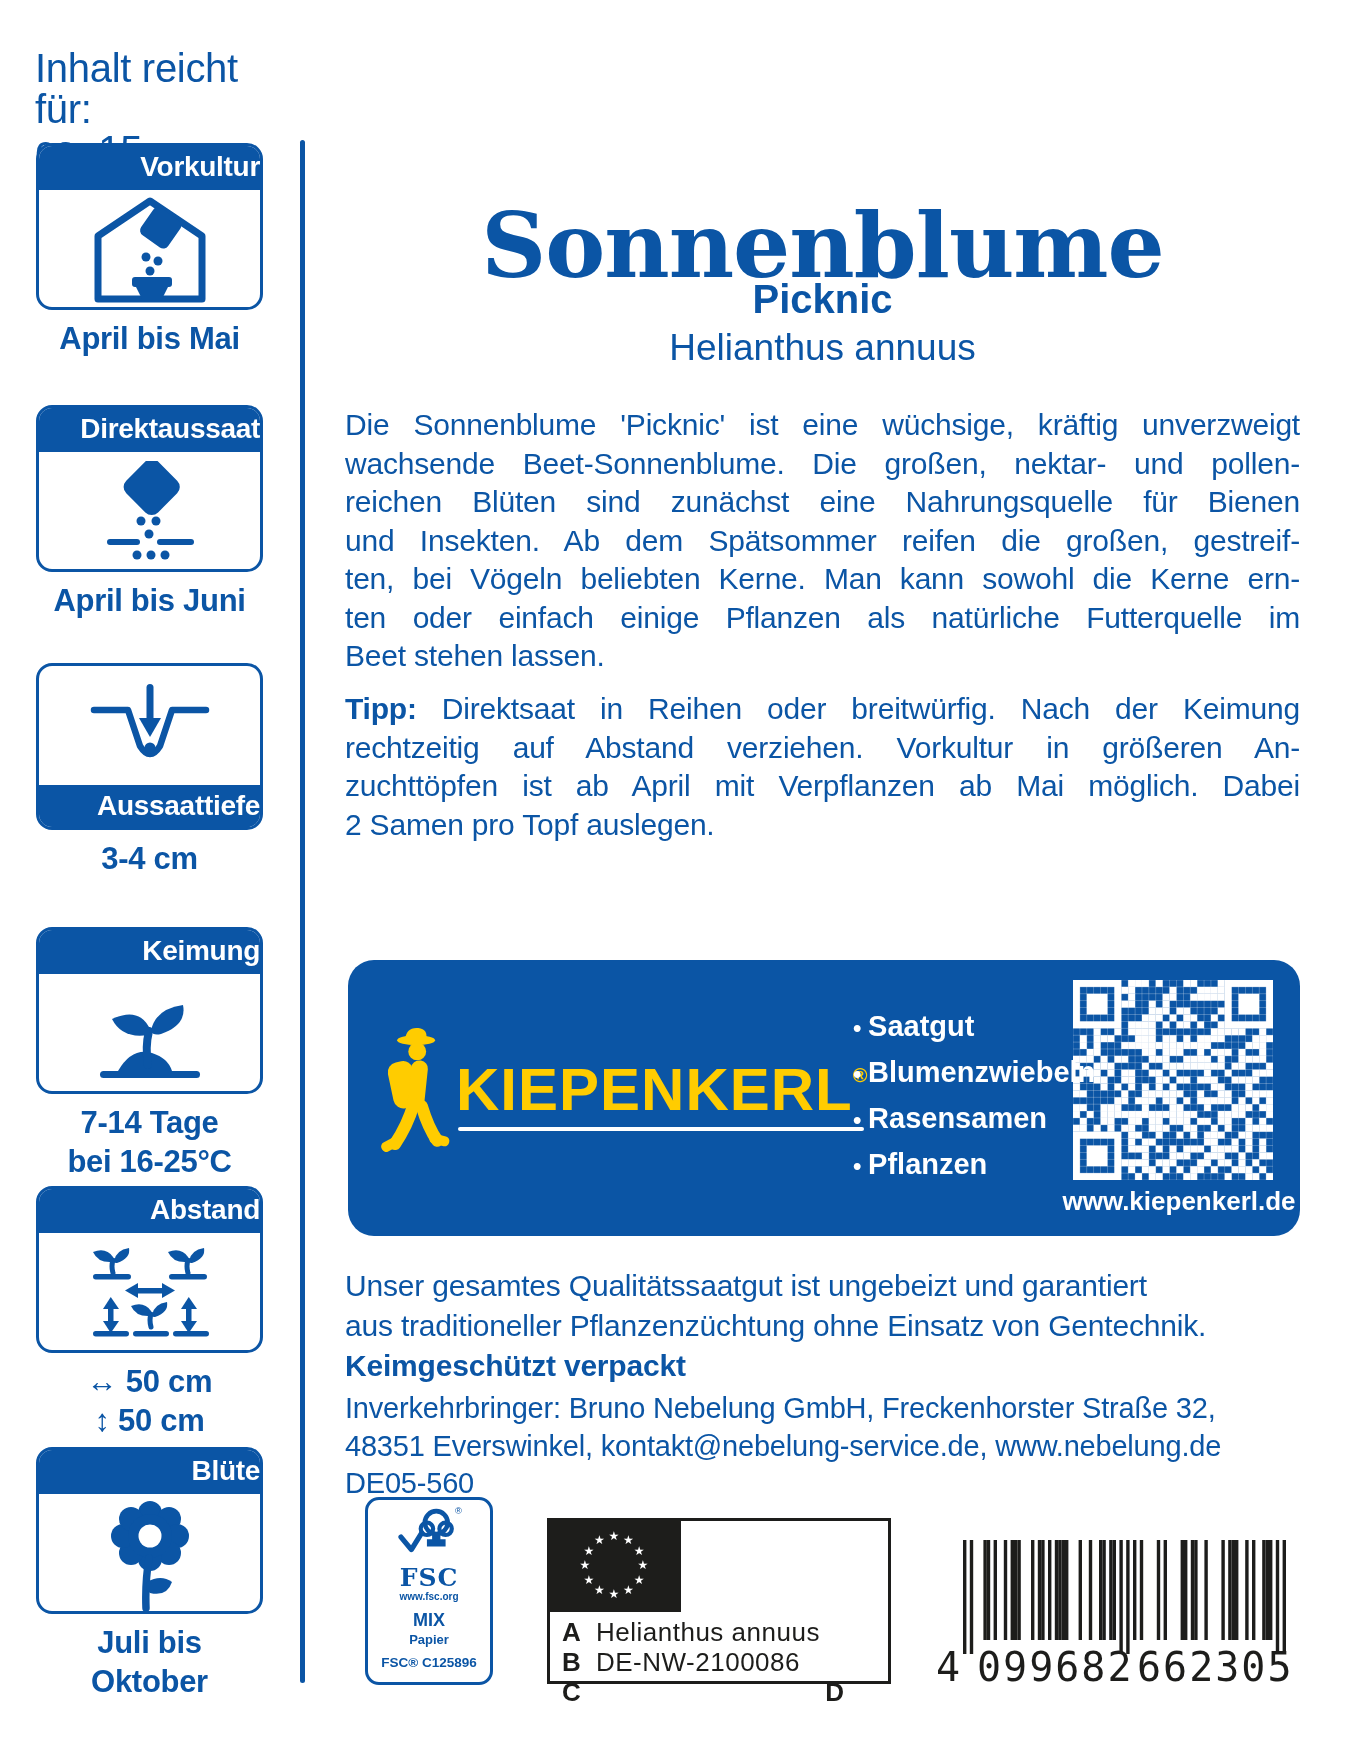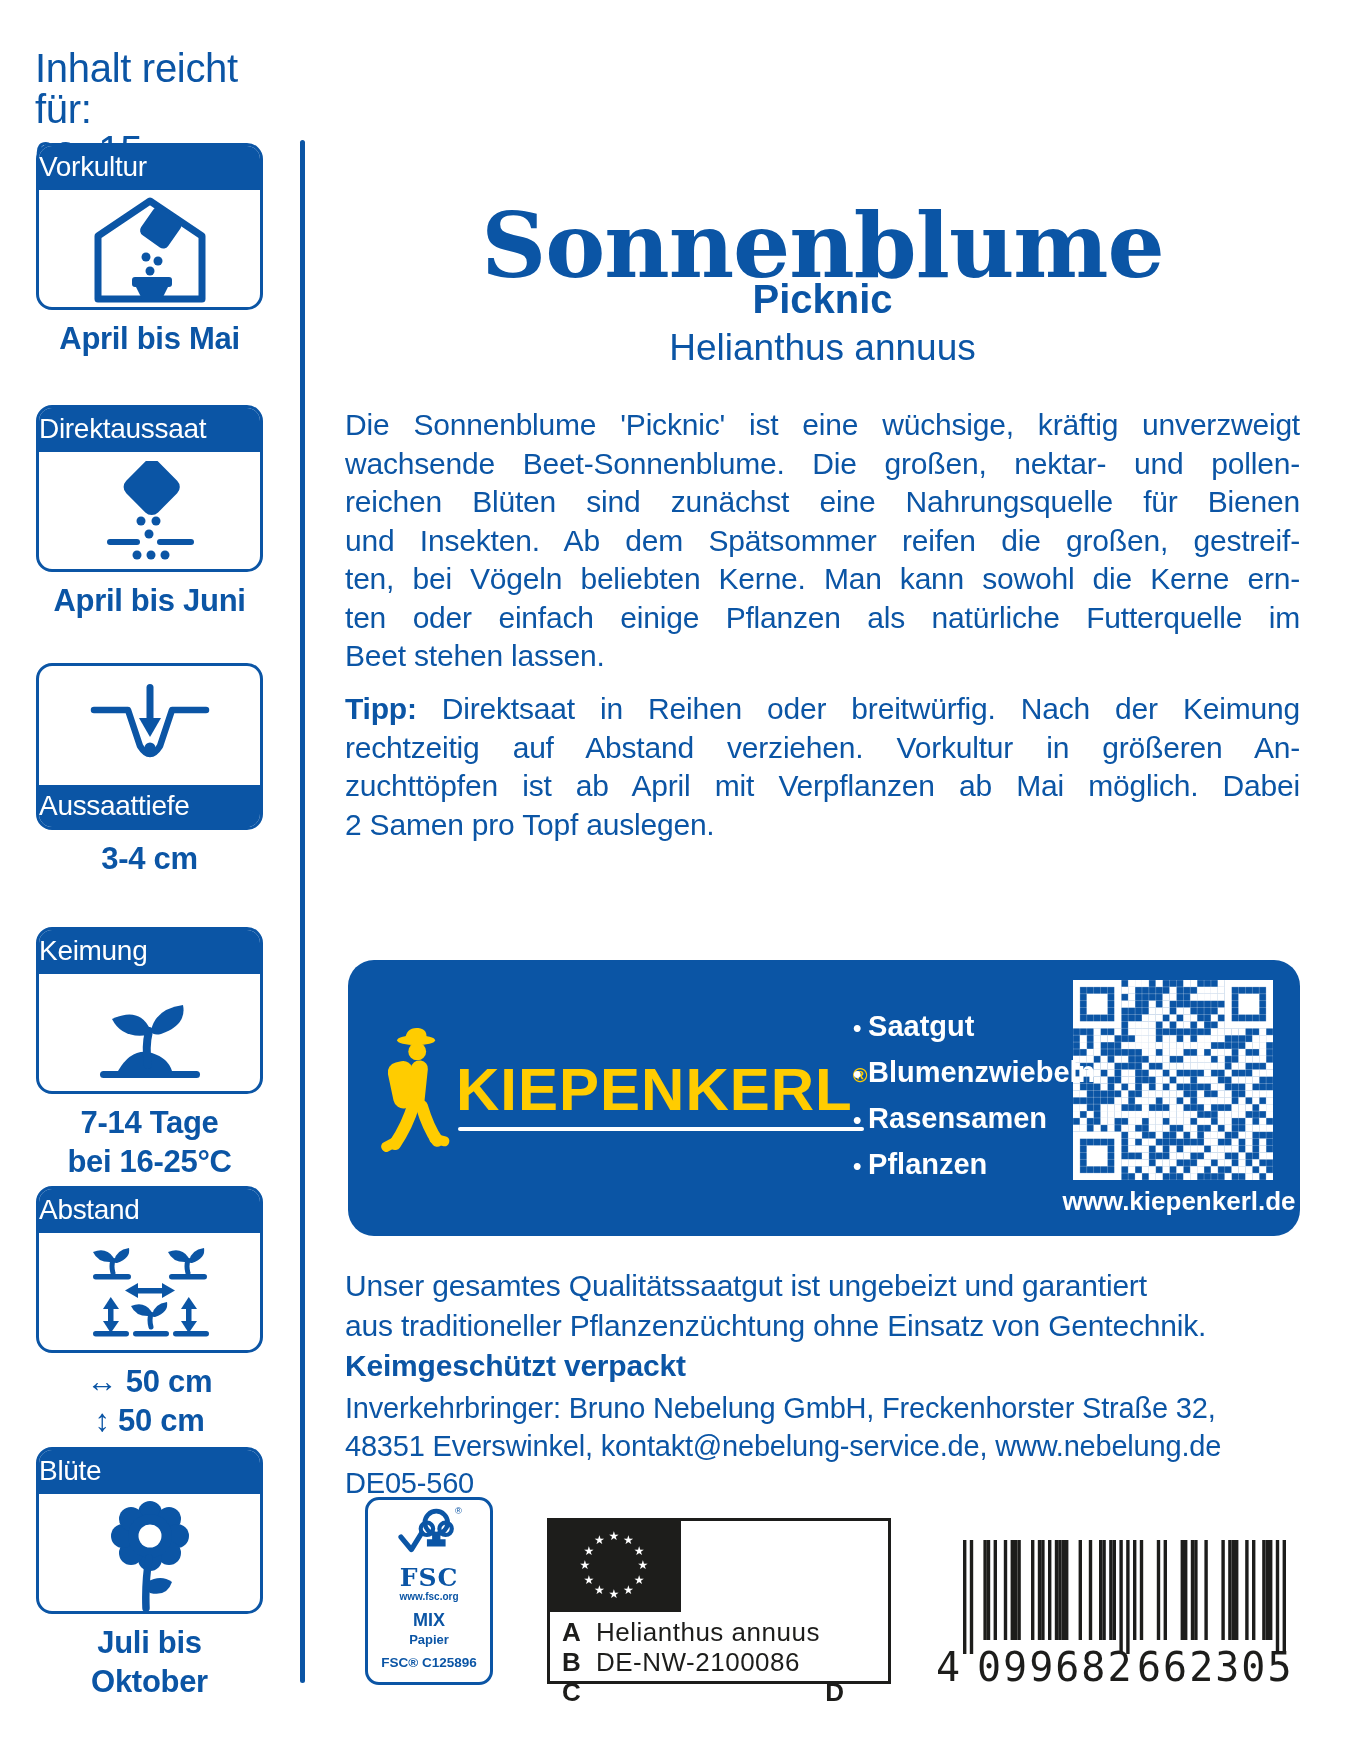--- a/index.html
+++ b/index.html
@@ -22,22 +22,22 @@
   
   .content-note{position:absolute;left:35px;top:24px;width:260px;
     font-size:40px;font-weight:400;line-height:41px;letter-spacing:-0.3px;margin-top:24px;}
 
   
   .vline{position:absolute;left:300px;top:140px;width:5px;height:1543px;background:var(--blue);border-radius:3px;}
 
   
   .side-block{position:absolute;left:36px;width:227px;}
   .card{border:3.5px solid var(--blue);border-radius:16px;overflow:hidden;background:#fff;height:167px;}
-  .card-header{background:var(--blue);color:#fff;font-weight:400;font-size:28px;
-    text-align:left;height:44px;line-height:42px;letter-spacing:-0.3px;}
+  .card-header{background:var(--blue);color:#fff;font-weight:700;font-size:28px;
+    text-align:right;height:44px;line-height:42px;letter-spacing:-0.3px;}
   .card-body{height:119px;display:flex;align-items:center;justify-content:center;}
   .caption{margin-top:9px;font-size:31px;font-weight:600;line-height:39px;letter-spacing:-0.3px;}
 
   
   .main-title{position:absolute;left:345px;top:148px;width:955px;text-align:center;
     font-family:"DejaVu Serif","Liberation Serif",serif;font-weight:700;font-size:90px;letter-spacing:-1px;margin-top:44px;}
   .variety{position:absolute;left:345px;top:277px;width:955px;text-align:center;font-size:40px;font-weight:700;}
   .botanical{position:absolute;left:345px;top:327px;width:955px;text-align:center;font-size:37px;font-weight:400;}
   .para{position:absolute;left:345px;width:955px;font-size:30px;line-height:38.5px;letter-spacing:-0.2px;margin-top:17px;}
   .desc{top:389px;}

